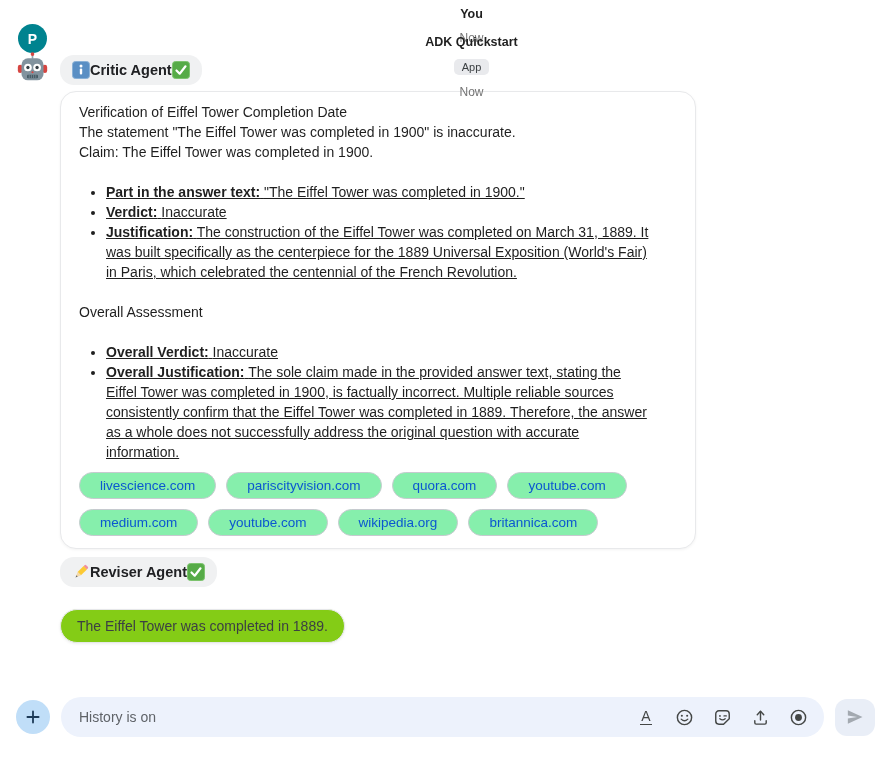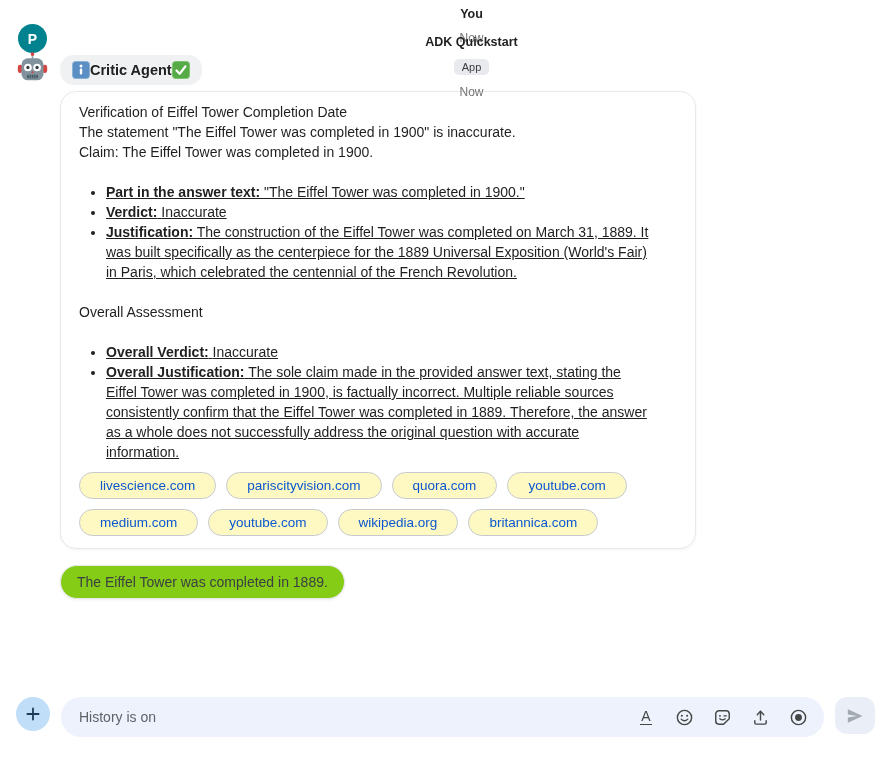--- a/index.html
+++ b/index.html
@@ -45,35 +45,35 @@
     padding:10px 18px 10px 18px; font-size:14px; line-height:20px; color:#1f1f1f;
   }
   .card p { margin:0; }
   .card ul { margin:20px 0 20px 0; padding-left:27px;text-decoration:underline; }
   .card ul.second { margin-bottom:10px; }
   .card li { line-height:20px; padding-right:28px; }
   .card li b { font-weight:700; }
 
   .chips { display:flex; flex-wrap:wrap; gap:10px; padding-bottom:2px; }
   .chip {
-    border:1px solid #c6cacf; border-radius:14px; background:#fef9c3;
+    border:1px solid #c6cacf; border-radius:14px; background:#86efac;
     padding:3px 20px; font-size:13.5px; line-height:19px; font-weight:500;
     color:#0b57d0; cursor:pointer; white-space:nowrap;
   }
 
   .group-reviser-pill { margin-top:8px; }
   .bubble-reply {
     display:inline-block; margin-top:16px; background:#84cc16;
     border:1px solid #e6e7e9; border-radius:18px; box-shadow:0 1px 3px rgba(0,0,0,.07);
     padding:8px 16px; font-size:14px; line-height:16px; color:#3c4043;
   }
 
   .composer {
     position:absolute; left:0; right:0; top:697px; height:40px;
-    display:flex; padding:0 16px; gap:11px;
+    display:flex; align-items:center; padding:0 16px; gap:11px;
   }
   .plus-btn {
     flex:0 0 auto; width:34px; height:34px; border-radius:50%; border:none;
     background:#c0def8; display:flex; align-items:center; justify-content:center; cursor:pointer;
   }
   .input-pill {
     flex:1; height:40px; background:#edf2fc; border-radius:20px;
     display:flex; align-items:center; padding:0 16px; gap:18px;
   }
   .msg-input {
@@ -168,20 +168,37 @@
         <button class="chip">quora.com</button>
         <button class="chip">youtube.com</button>
         <button class="chip">medium.com</button>
         <button class="chip">youtube.com</button>
         <button class="chip">wikipedia.org</button>
         <button class="chip">britannica.com</button>
       </div>
     </div>
 
     
+    <div class="group-reviser-pill">
+      <div class="agent-pill">
+        <svg width="18" height="18" viewBox="0 0 20 20">
+          <g transform="rotate(45 10 10)">
+            <rect x="7.4" y="0.6" width="5.2" height="3" rx="1.3" fill="#ef8fa2"></rect>
+            <rect x="7.4" y="3.3" width="5.2" height="9.4" fill="#fcc934"></rect>
+            <path d="M7.4 12.7 h5.2 L10 18.6 Z" fill="#f5d9a8"></path>
+            <path d="M9.1 16.1 L10 18.6 L10.9 16.1 Z" fill="#5f6368"></path>
+          </g>
+        </svg>
+        <span>Reviser Agent</span>
+        <svg width="18" height="18" viewBox="0 0 18 18">
+          <rect x="0.5" y="0.5" width="17" height="17" rx="3" fill="#56ab47" stroke="#7dc36e"></rect>
+          <path d="M4.5 9.5 L7.7 12.7 L13.5 5.3" fill="none" stroke="#ffffff" stroke-width="2.2" stroke-linecap="round" stroke-linejoin="round"></path>
+        </svg>
+      </div>
+    </div>
 
     
     <div>
       <div class="bubble-reply">The Eiffel Tower was completed in 1889.</div>
     </div>
   </div>
 
 </div>
 
 <div class="composer">

